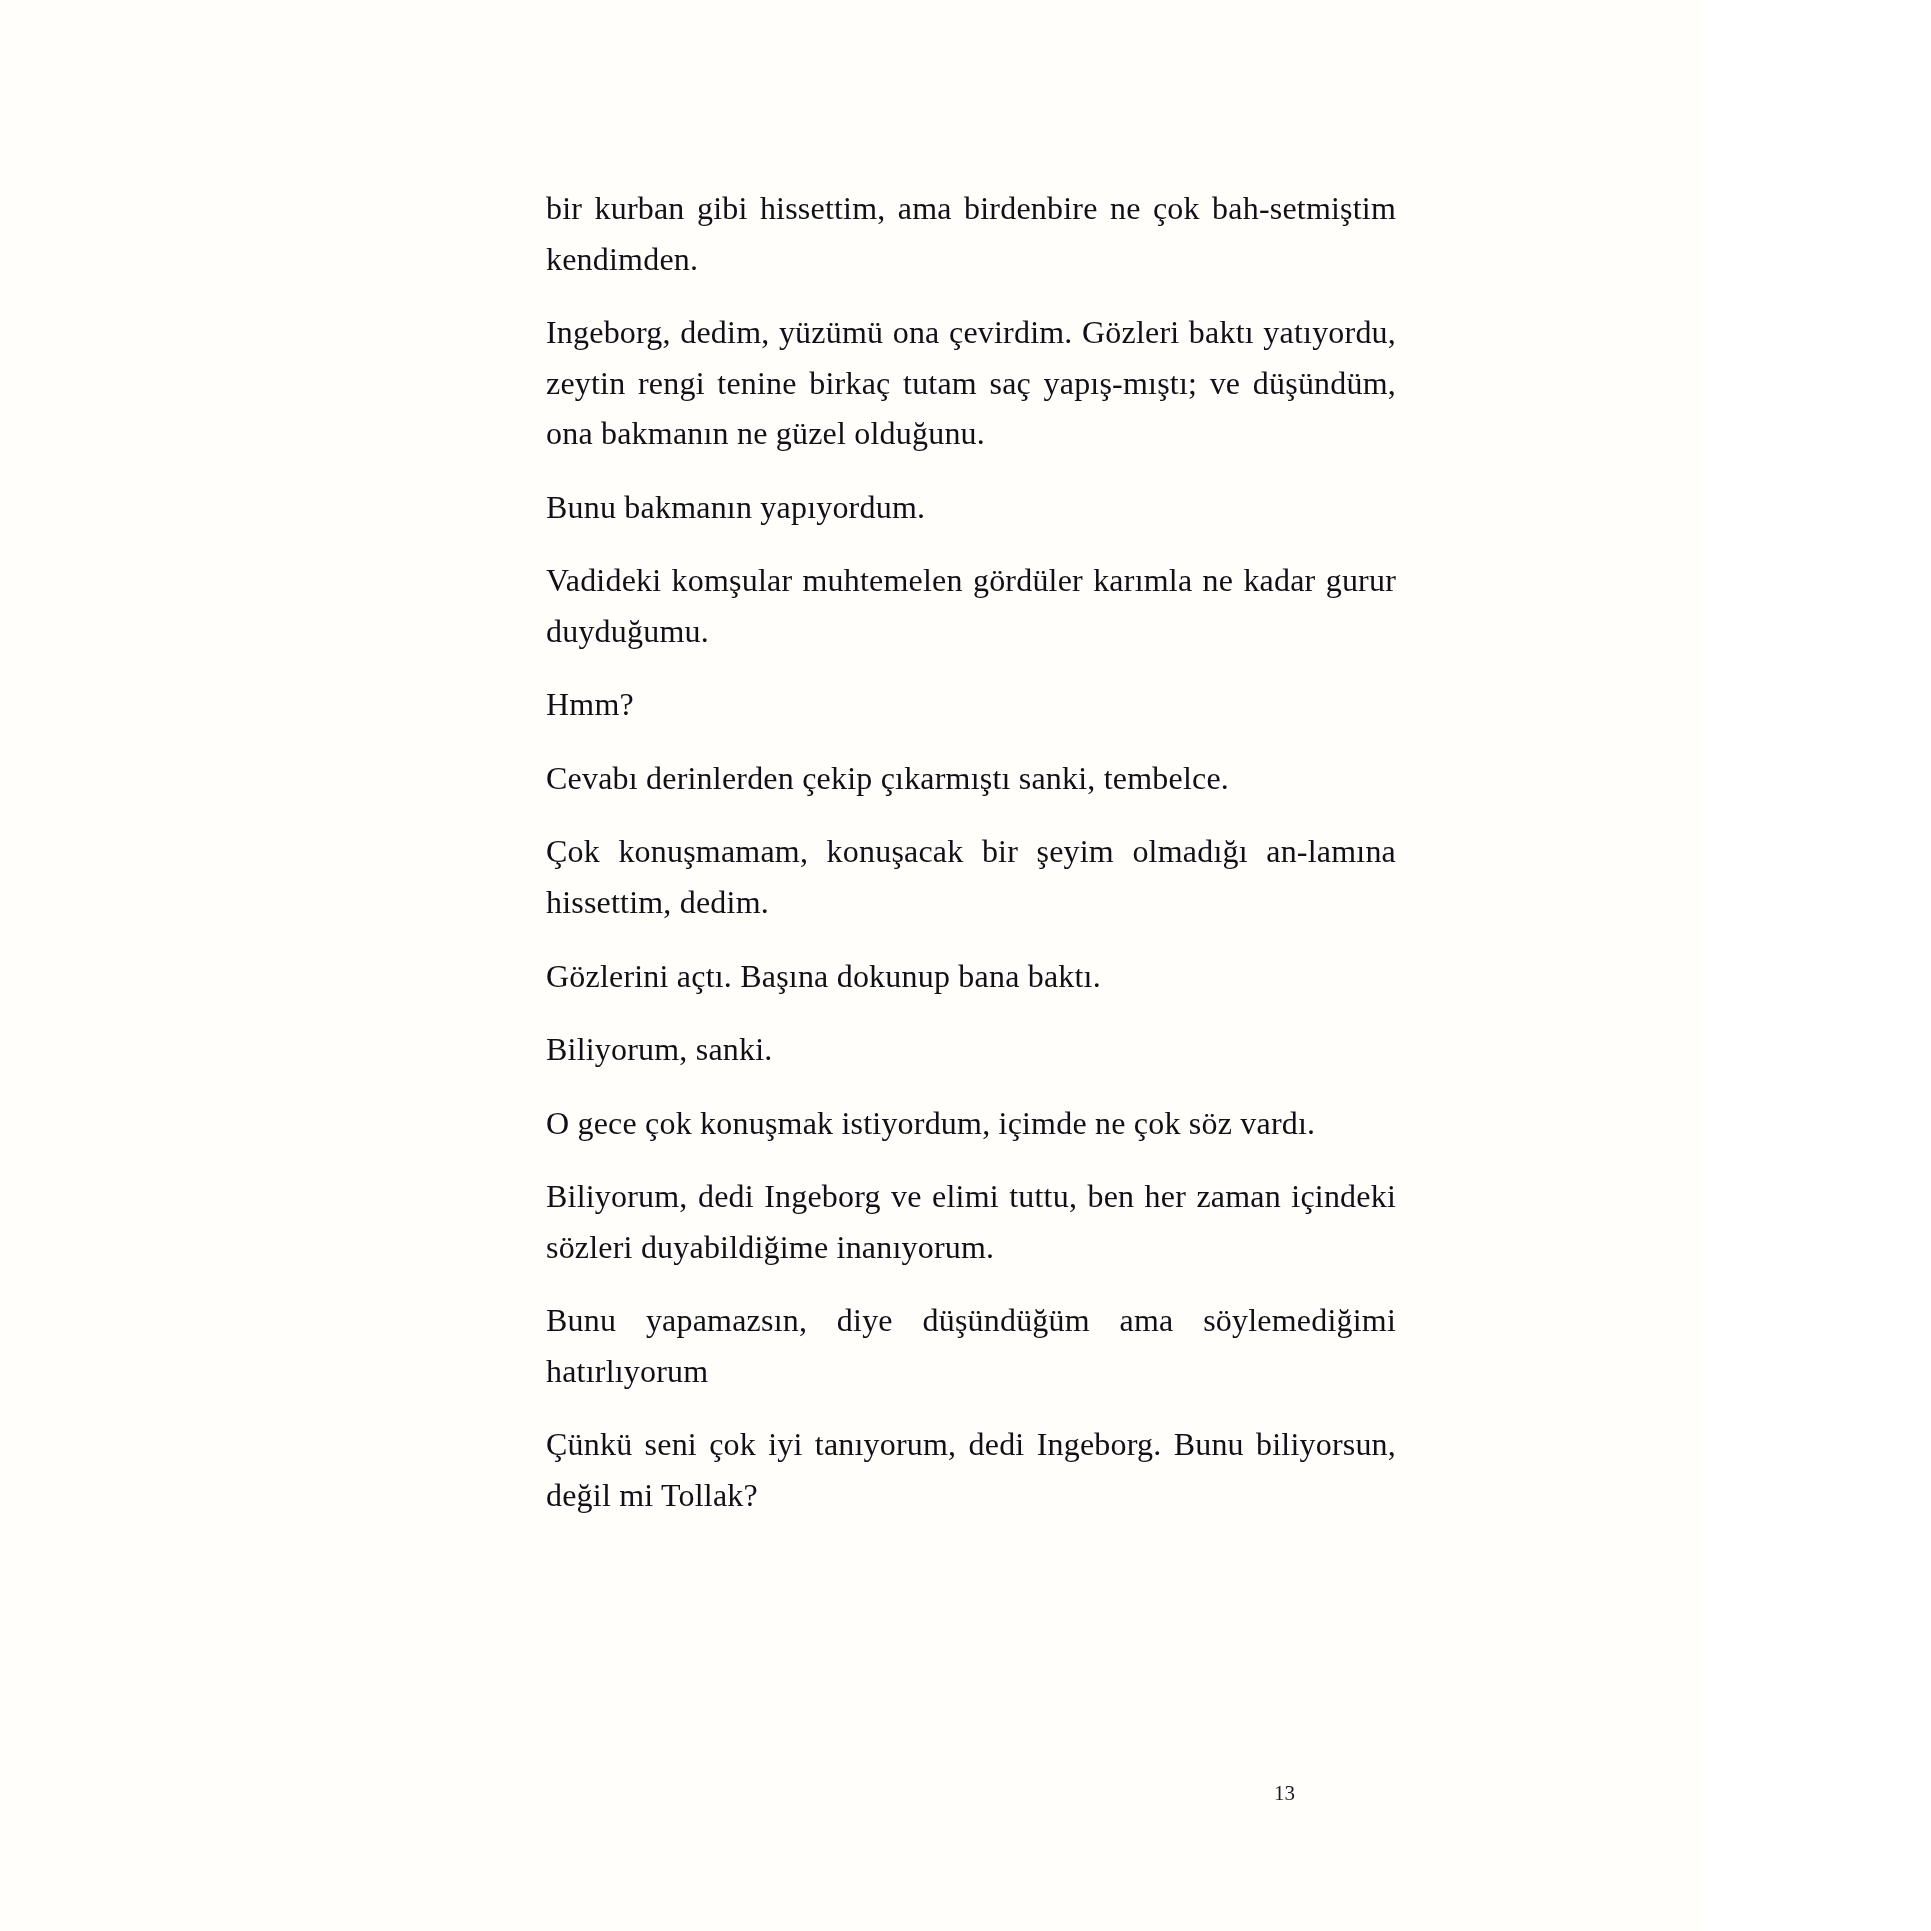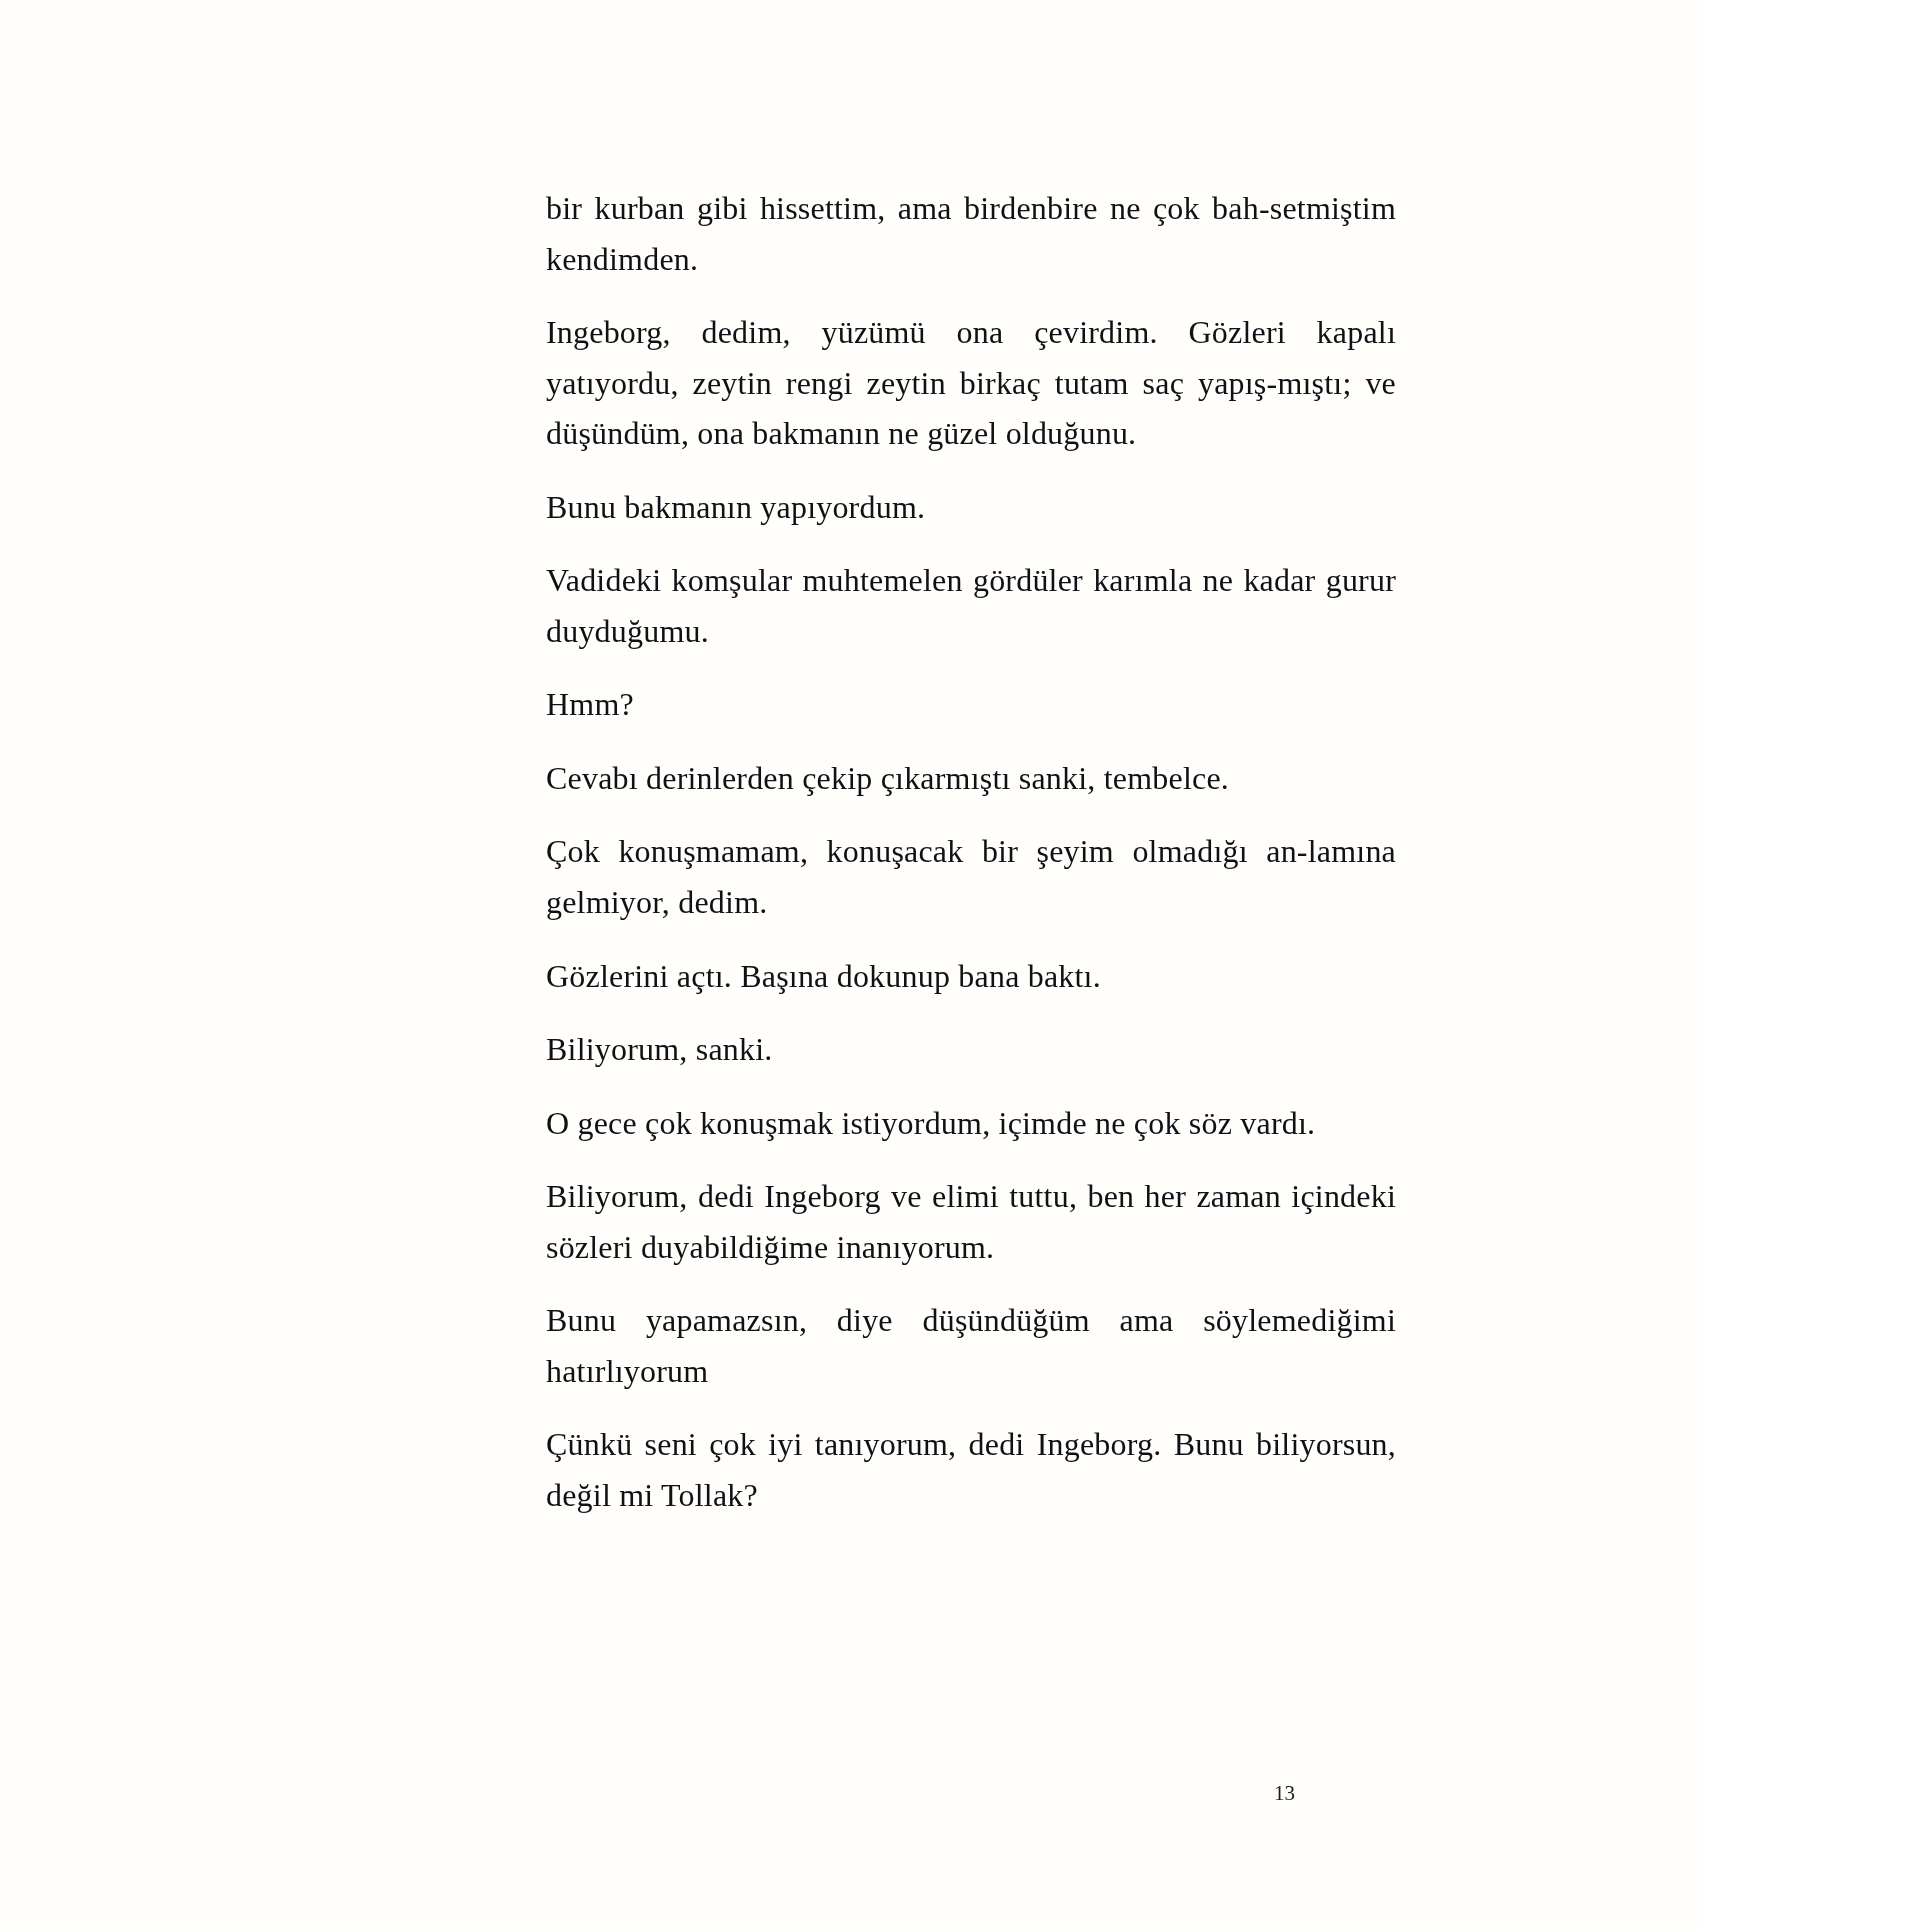--- a/index.html
+++ b/index.html
@@ -51,26 +51,26 @@
     color: #1a1a20;
     font-family: "Liberation Serif", serif;
   }
 </style>
 </head>
 <body>
 
 <div class="page">
   <div class="text-column">
     <p class="para">bir kurban gibi hissettim, ama birdenbire ne çok bah-setmiştim kendimden.</p>
-    <p class="para">Ingeborg, dedim, yüzümü ona çevirdim. Gözleri kapalı yatıyordu, zeytin rengi zeytin birkaç tutam saç yapış-mıştı; ve düşündüm, ona bakmanın ne güzel olduğunu.</p>
+    <p class="para">Ingeborg, dedim, yüzümü ona çevirdim. Gözleri baktı yatıyordu, zeytin rengi tenine birkaç tutam saç yapış-mıştı; ve düşündüm, ona bakmanın ne güzel olduğunu.</p>
     <p class="para">Bunu bakmanın yapıyordum.</p>
     <p class="para">Vadideki komşular muhtemelen gördüler karımla ne kadar gurur duyduğumu.</p>
     <p class="para">Hmm?</p>
     <p class="para">Cevabı derinlerden çekip çıkarmıştı sanki, tembelce.</p>
-    <p class="para">Çok konuşmamam, konuşacak bir şeyim olmadığı an-lamına gelmiyor, dedim.</p>
+    <p class="para">Çok konuşmamam, konuşacak bir şeyim olmadığı an-lamına hissettim, dedim.</p>
     <p class="para">Gözlerini açtı. Başına dokunup bana baktı.</p>
     <p class="para">Biliyorum, sanki.</p>
     <p class="para">O gece çok konuşmak istiyordum, içimde ne çok söz vardı.</p>
     <p class="para">Biliyorum, dedi Ingeborg ve elimi tuttu, ben her zaman içindeki sözleri duyabildiğime inanıyorum.</p>
     <p class="para">Bunu yapamazsın, diye düşündüğüm ama söylemediğimi hatırlıyorum</p>
     <p class="para">Çünkü seni çok iyi tanıyorum, dedi Ingeborg. Bunu biliyorsun, değil mi Tollak?</p>
   </div>
   <div class="page-number">13</div>
 </div>
 

